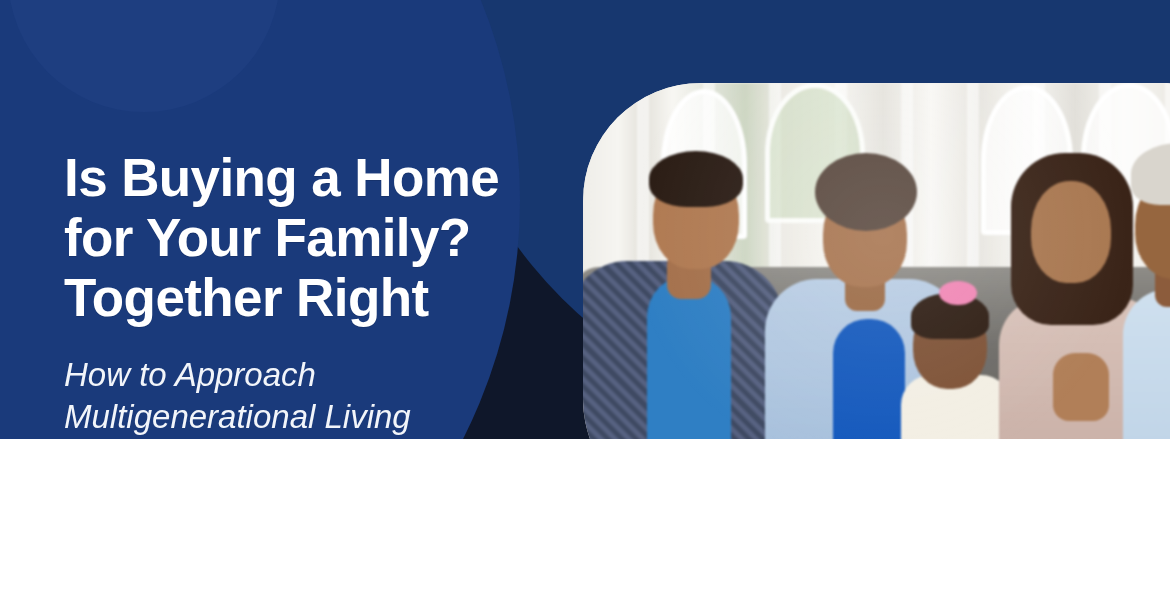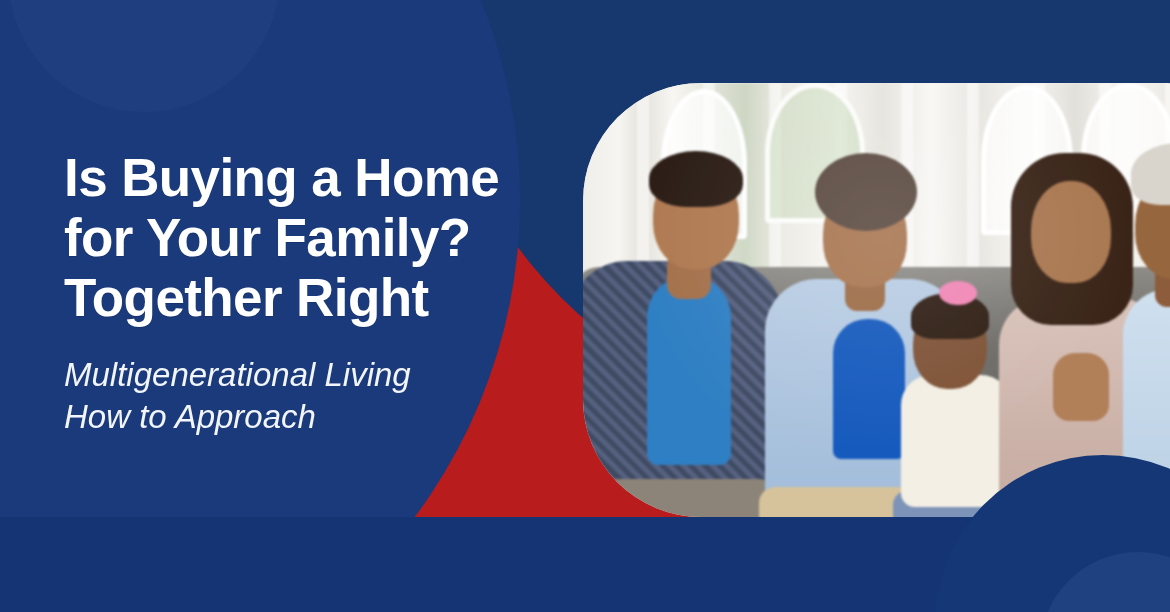--- a/index.html
+++ b/index.html
@@ -5,23 +5,23 @@
   html, body {
     margin: 0;
     padding: 0;
     background: #ffffff;
   }
   * { box-sizing: border-box; }
 
   .banner {
     position: relative;
     width: 1170px;
-    height: 612px;
+    height: 439px;
     overflow: hidden;
-    background: #b91c1c;
+    background: #0f172a;
     font-family: "Liberation Sans", sans-serif;
   }
 
   
   .bg-layer {
     position: absolute;
     inset: 0;
     overflow: hidden;
     z-index: 0;
   }
@@ -293,18 +293,18 @@
   <div class="circle-outer"></div>
   <div class="circle-inner"></div>
 
   <div class="copy">
     <h1 class="headline">
       <span>Is Buying a Home</span>
       <span>for Your Family?</span>
       <span>Together Right</span>
     </h1>
     <p class="subhead">
+      <span>How to Approach</span>
       <span>Multigenerational Living</span>
-      <span>How to Approach</span>
     </p>
   </div>
 
 </div>
 
 </body></html>

